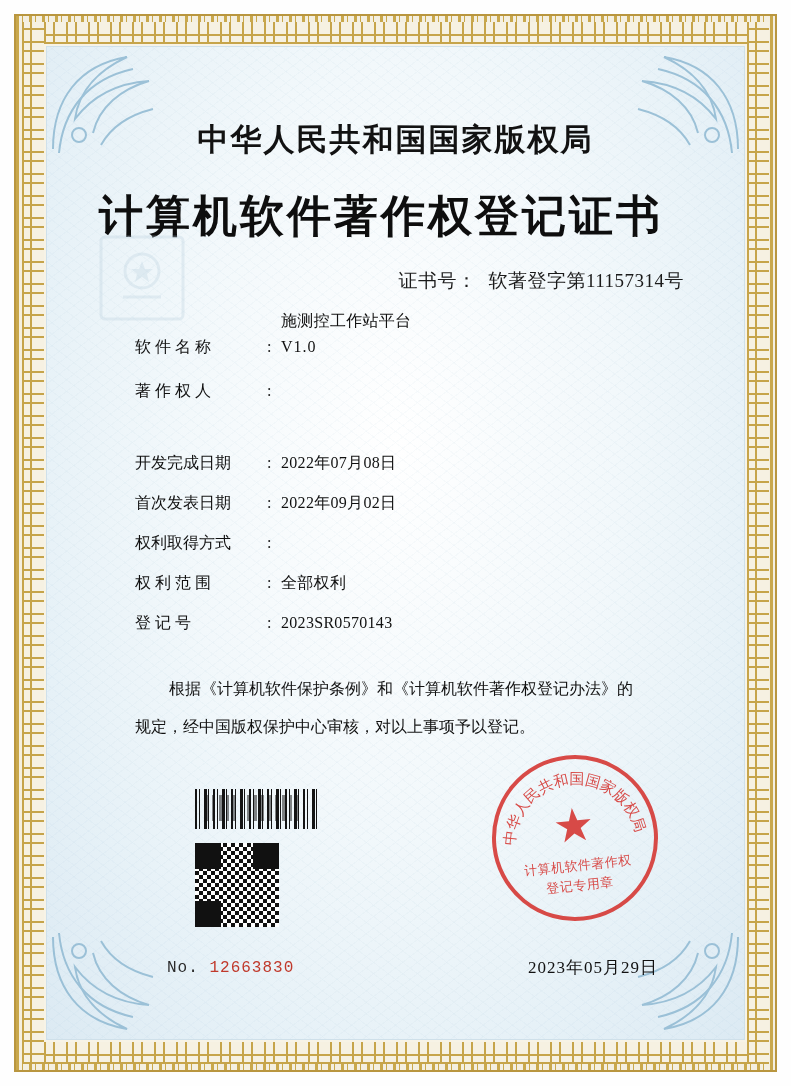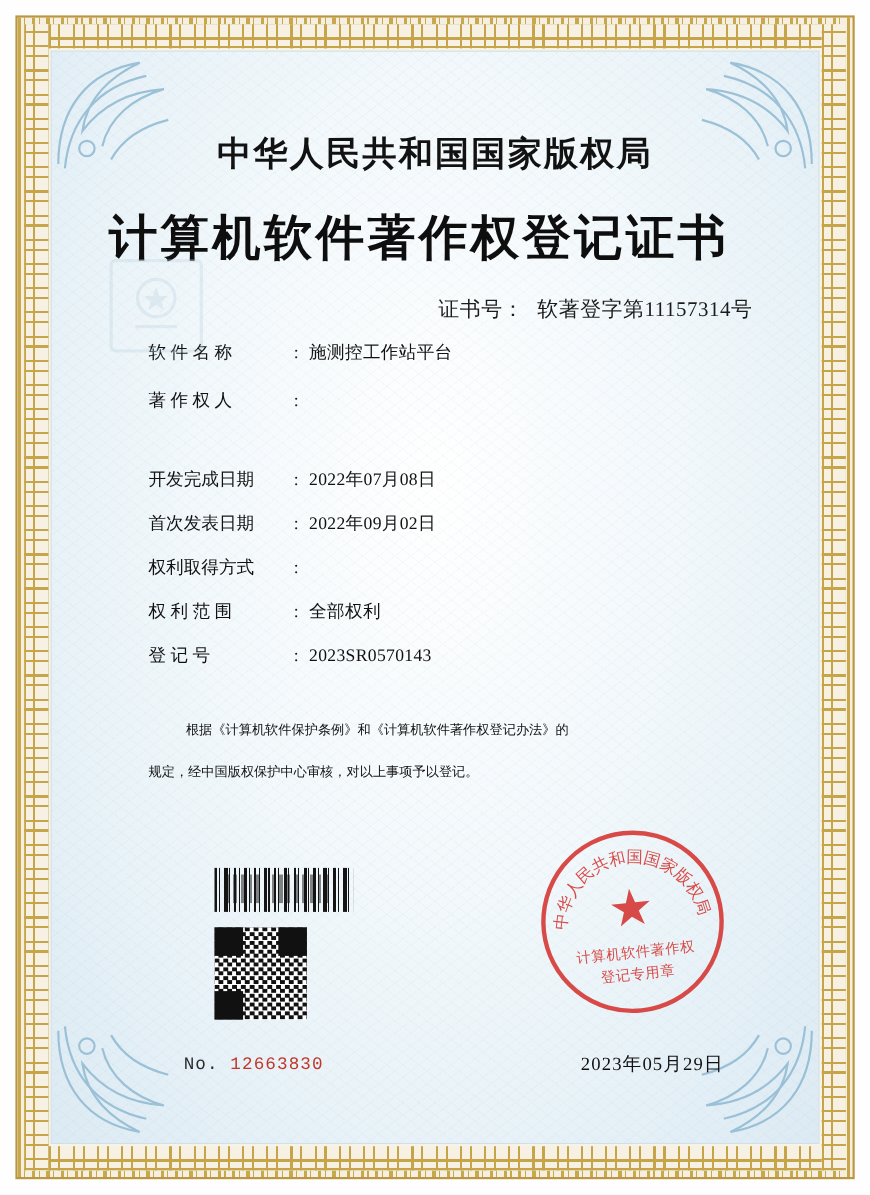--- a/index.html
+++ b/index.html
@@ -184,21 +184,21 @@
   .field-value .line2 { display: block; }
   .field-value .ver { display: block; font-family: "Liberation Serif", serif; letter-spacing: 1px;}
 
   .gap-block { height: 36px; }
 
   .field-row.small { margin-bottom: 14px; }
 
   .paragraph {
     margin-top: 34px;
     padding: 0 6px 0 36px;
-    font-size: 12px;
+    font-size: 16px;
     line-height: 38px;
     text-align: justify;
     color: #111;
   }
   .paragraph .indent { display: inline-block; width: 34px; }
 
   
   .barcode {
     position: absolute;
     left: 148px;
@@ -363,20 +363,21 @@
         <path d="M24 62 H62" stroke="#b9cfdd" stroke-width="3"></path>
       </svg>
 
       <div class="fields">
 
         <div class="field-row">
           <div class="field-label spaced">软 件 名 称</div>
           <div class="colon">:</div>
           <div class="field-value">
             <span class="line2">施测控工作站平台</span>
+            <span class="ver">V1.0</span>
           </div>
         </div>
 
         <div class="field-row" style="margin-top:18px;">
           <div class="field-label spaced">著 作 权 人</div>
           <div class="colon">:</div>
         </div>
 
         <div class="gap-block"></div>
 

